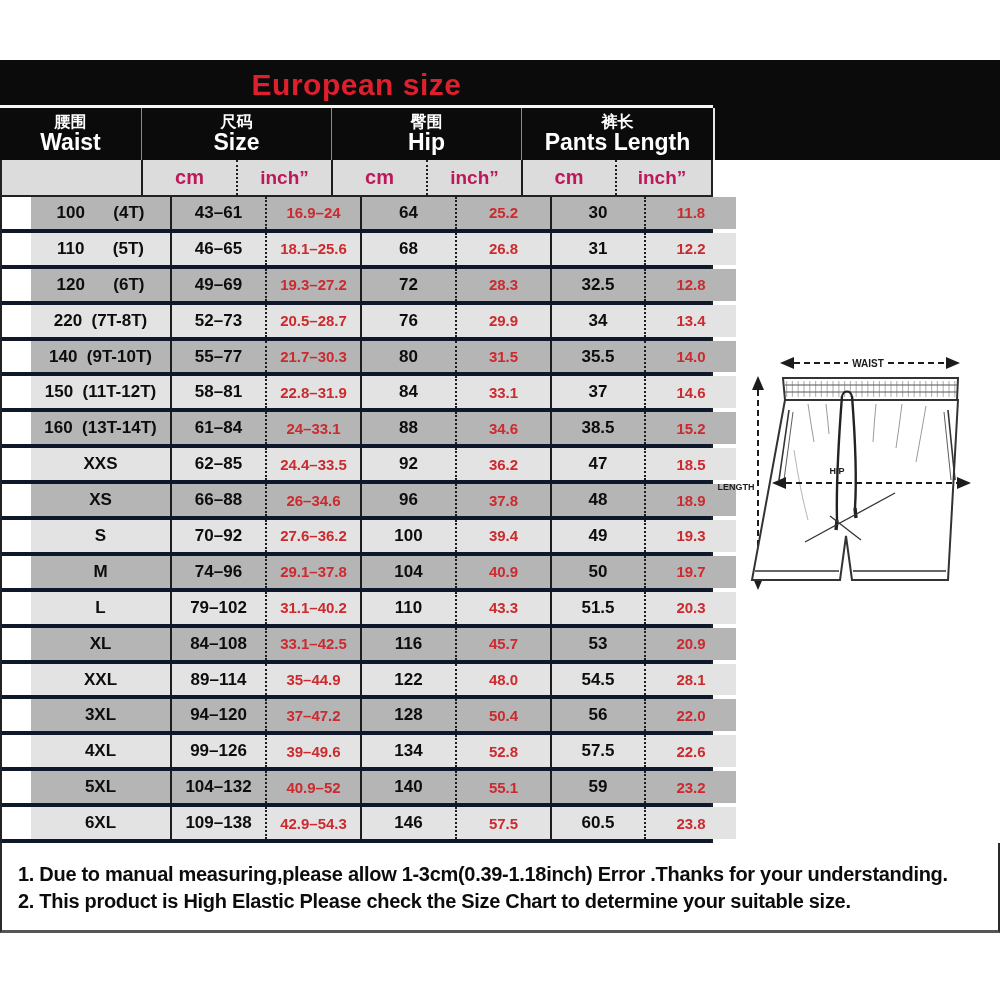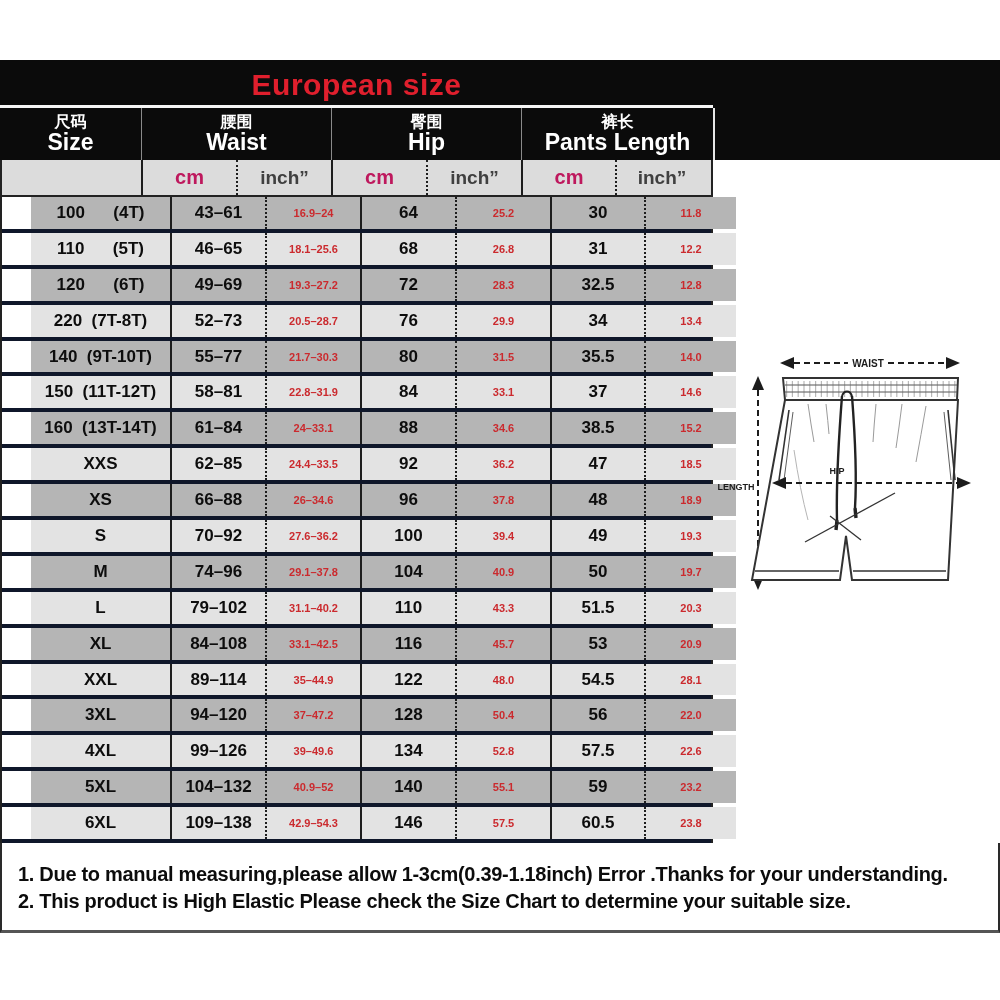--- a/index.html
+++ b/index.html
@@ -15,31 +15,31 @@
   
   #group-row{left:0;top:108px;width:713px;height:52px;display:grid;grid-template-columns:141px 190px 190px 192px;border-right:2px solid #e8e8e8;}
   .group-cell{display:flex;flex-direction:column;align-items:center;justify-content:center;color:#fff;line-height:1.05;}
   .group-cell + .group-cell{border-left:1px solid #8a8a8a;}
   .group-zh{font-size:16px;font-weight:bold;}
   .group-en{font-size:23px;font-weight:bold;}
 
   
   #sub-row{left:0;top:160px;width:713px;height:37px;background:#dcdcdc;border-left:2px solid #222;border-right:2px solid #222;border-bottom:2px solid #222;box-sizing:border-box;display:grid;grid-template-columns:139px 95px 95px 95px 95px 94px 92px;}
   .sub-cell{display:flex;align-items:center;justify-content:center;font-weight:bold;font-size:20px;color:#be185d;}
-  .sub-inch{color:#404040;font-size:19px;}
+  .sub-inch{color:#be185d;font-size:19px;}
 
   
   #rows{left:0;top:197px;width:713px;height:646px;border-left:2px solid #222;border-right:2px solid #222;box-sizing:border-box;display:flex;flex-direction:column;}
   .t-row{flex:1;display:grid;grid-template-columns:139px 95px 95px 95px 95px 94px 92px;border-bottom:4px solid #0f172a;box-sizing:border-box;padding-left:29px;}
   .t-row.dark .cell{background:#b5b5b5;}
   .t-row.light .cell{background:#e3e3e3;}
   .cell{display:flex;align-items:center;justify-content:center;font-weight:bold;box-sizing:border-box;}
   .c-size{font-size:17px;color:#0d0d0d;white-space:pre;}
   .c-cm{font-size:17px;color:#0d0d0d;}
-  .c-in{font-size:11px;color:#cb2a2e;}
+  .c-in{font-size:15px;color:#cb2a2e;}
   .bl-solid{border-left:2px solid #1d1d1d;}
   .bl-dot{border-left:2px dotted #1d1d1d;}
 
   
   #notes{left:0;top:843px;width:1000px;height:90px;border-left:2px solid #2a2a2a;border-right:2px solid #2a2a2a;border-bottom:3px solid #555;box-sizing:border-box;padding:18px 0 0 16px;}
   .note-line{font-size:20px;font-weight:bold;color:#0c0c0c;line-height:27px;letter-spacing:-0.3px;}
 
   
   #diagram{left:690px;top:330px;width:310px;height:280px;}
   .diag-label{font-family:"Liberation Sans",sans-serif;font-weight:bold;fill:#1c1c1c;}
@@ -48,26 +48,26 @@
 <body>
 
 <div id="banner" class="abs"></div>
 <div id="title-wrap" class="abs">
   <span id="title">European size</span>
 </div>
 <div id="title-sep" class="abs"></div>
 
 <div id="group-row" class="abs">
   <div class="group-cell">
+    <span class="group-zh">腰围</span>
+    <span class="group-en">Waist</span>
+  </div>
+  <div class="group-cell">
     <span class="group-zh">尺码</span>
     <span class="group-en">Size</span>
-  </div>
-  <div class="group-cell">
-    <span class="group-zh">腰围</span>
-    <span class="group-en">Waist</span>
   </div>
   <div class="group-cell">
     <span class="group-zh">臀围</span>
     <span class="group-en">Hip</span>
   </div>
   <div class="group-cell">
     <span class="group-zh">裤长</span>
     <span class="group-en">Pants Length</span>
   </div>
 </div>

